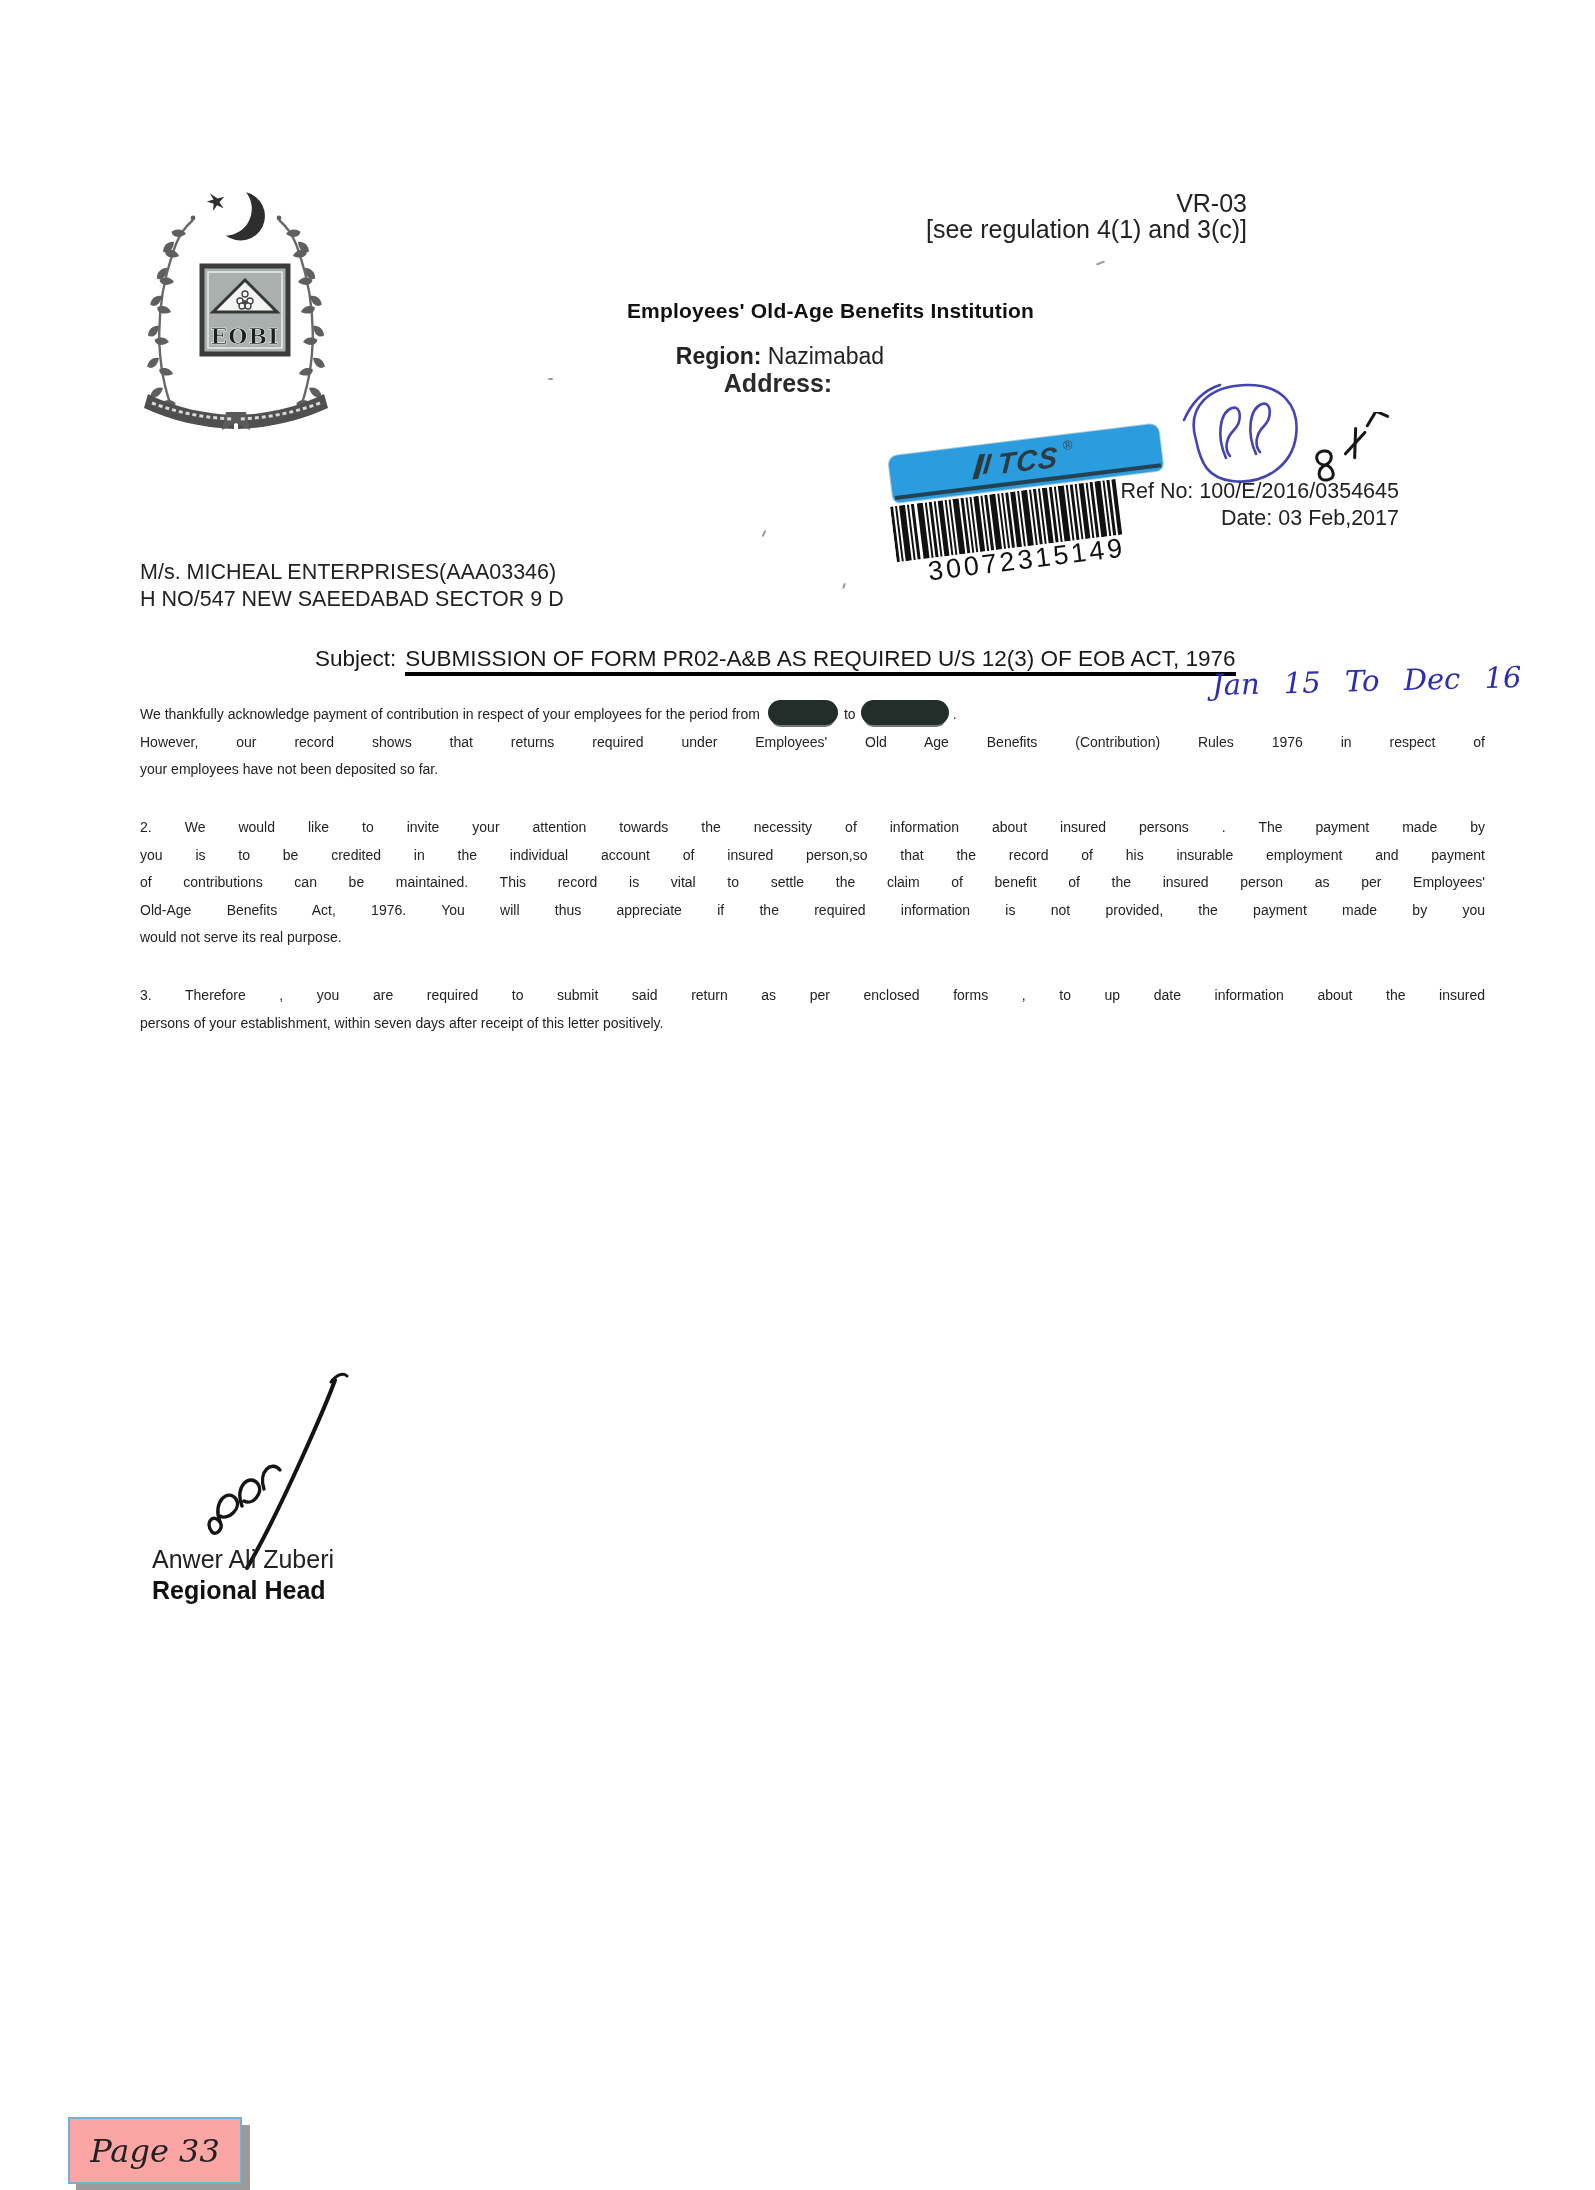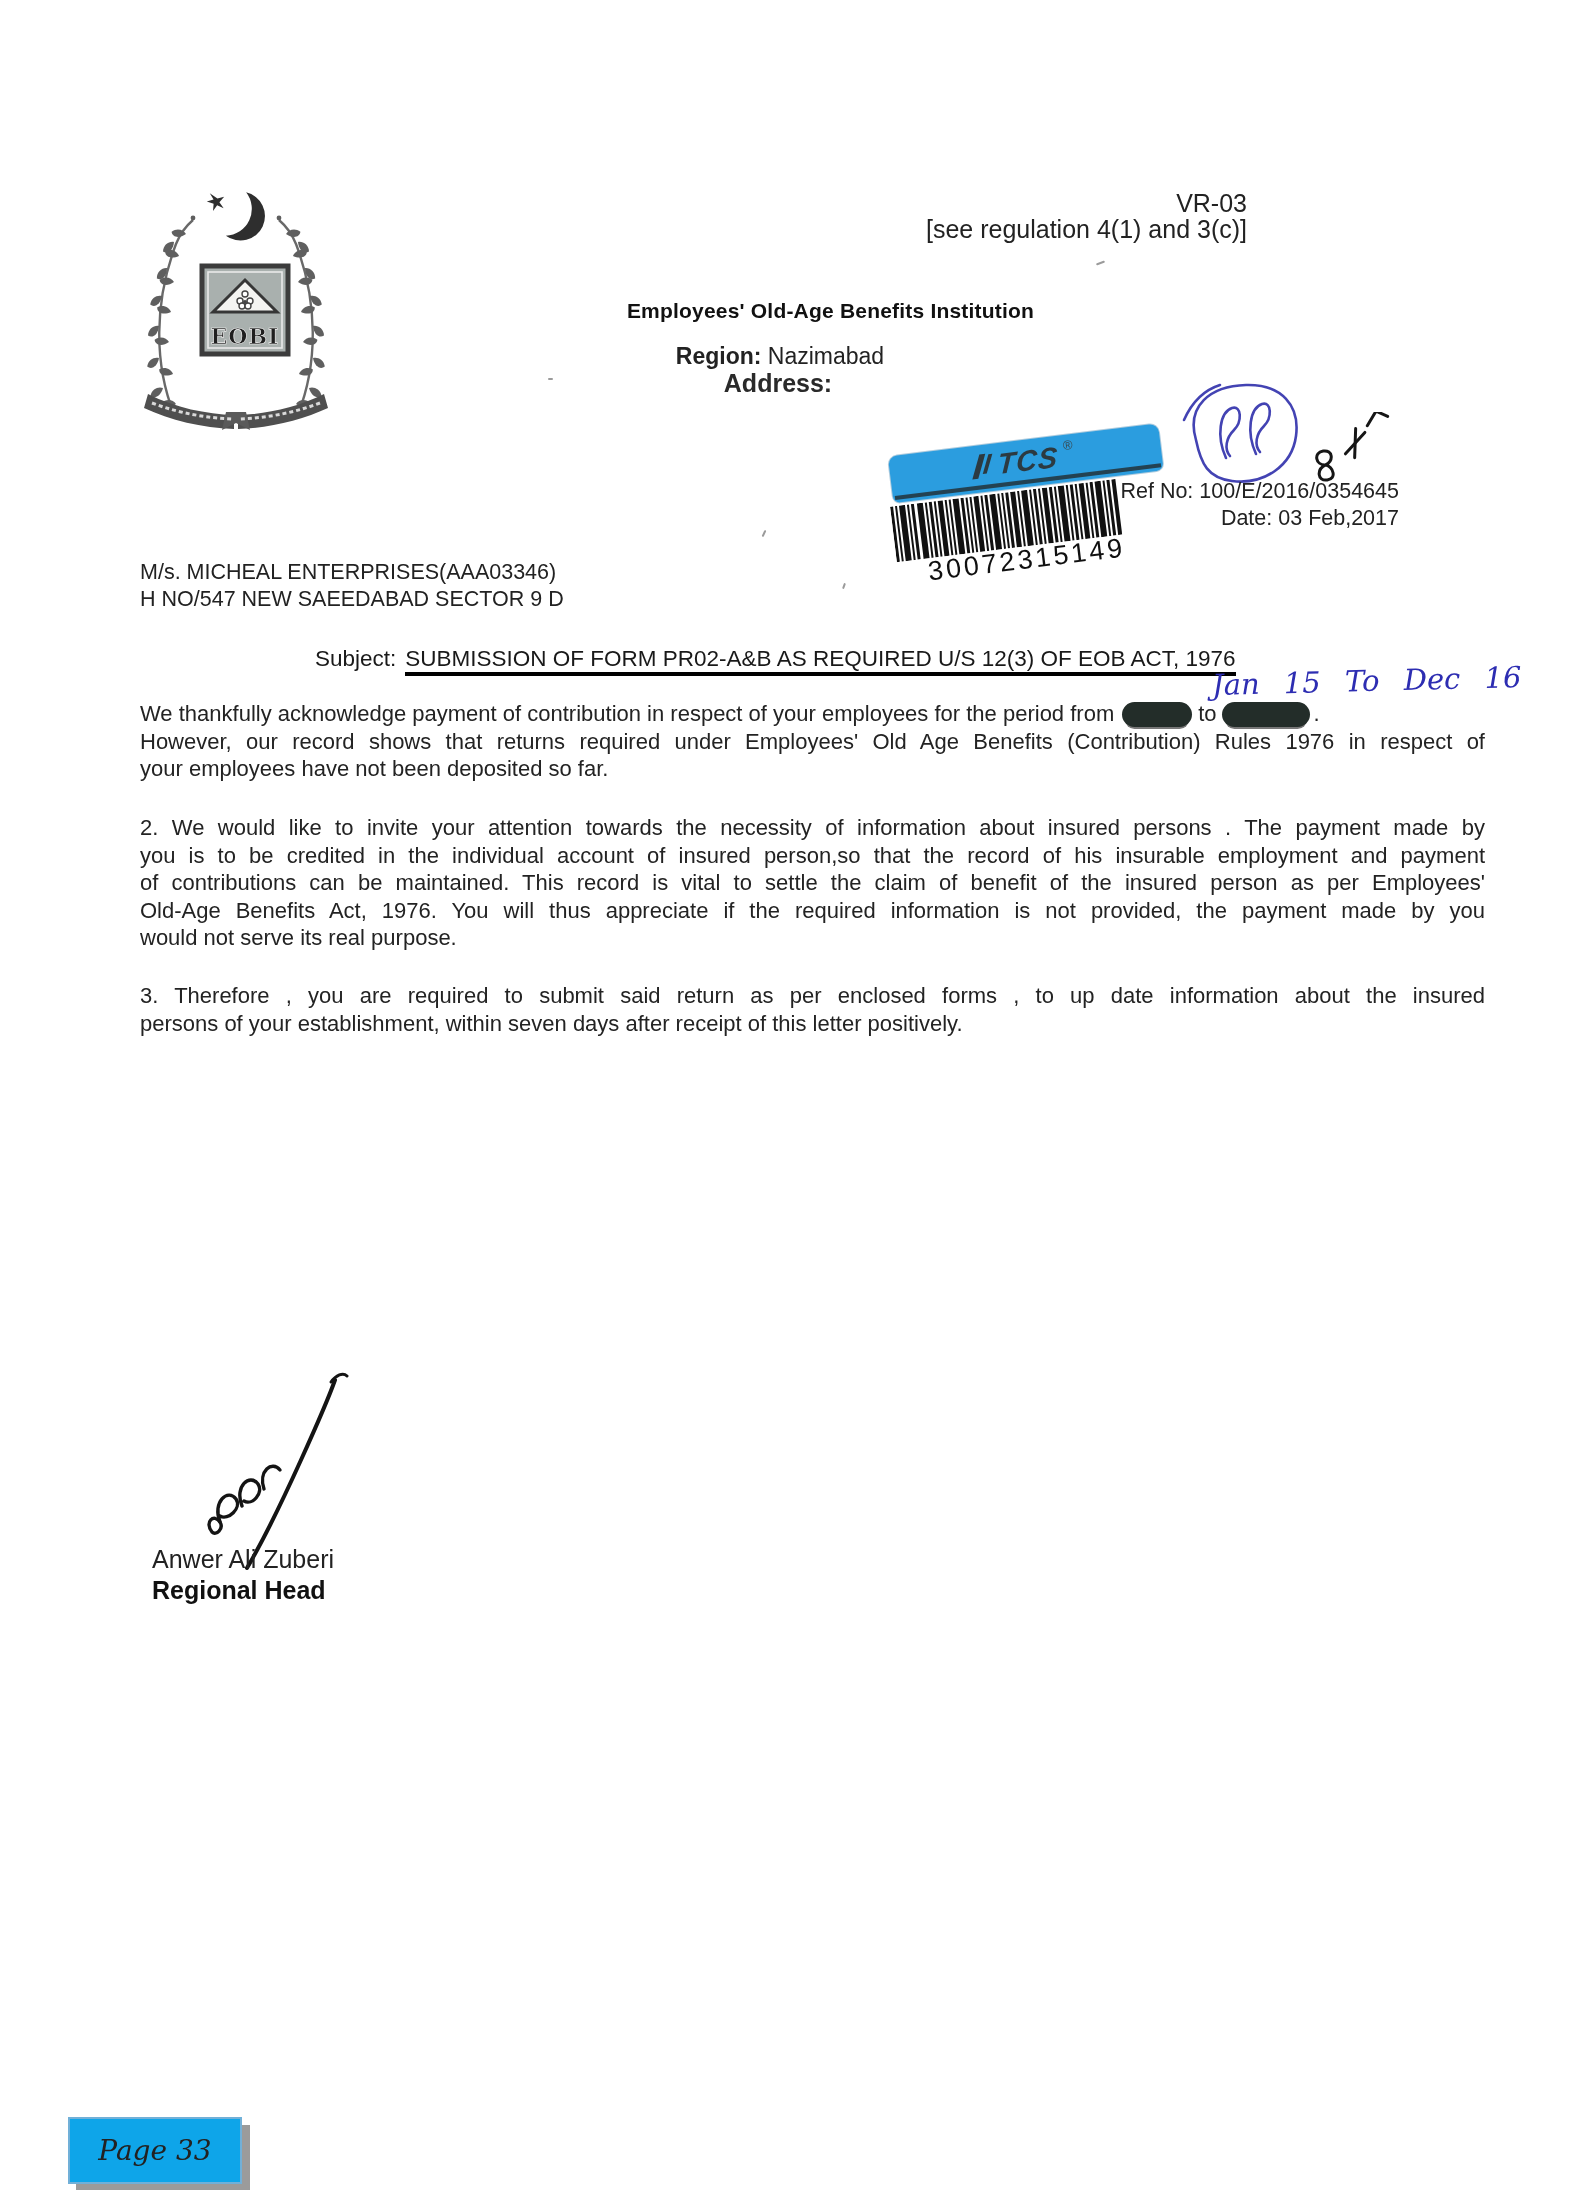--- a/index.html
+++ b/index.html
@@ -38,35 +38,35 @@
   
   .subject{left:315px;top:646px;font-size:22.5px;color:#191919;white-space:nowrap;}
   .subject .lbl{margin-right:9px;}
   .subject .txt{font-weight:normal;border-bottom:4px solid #000000;padding-bottom:1px;}
 
   
   .period-note{left:1212px;top:664px;font-family:"DejaVu Serif",serif;font-style:italic;
     font-size:29px;color:#2d2db2;transform:rotate(-1.5deg);word-spacing:15px;white-space:nowrap;}
 
   
-  .para{left:140px;width:1345px;font-size:22px;line-height:27.5px;color:#232323;}
+  .para{left:140px;width:1345px;font-size:14px;line-height:27.5px;color:#232323;}
   .jline{text-align:justify;text-align-last:justify;}
   .redact{display:inline-block;height:25px;border-radius:13px;background:#232d29;
     vertical-align:-6px;box-shadow:0 5px 0 -3px #777;}
   .redact.r1{width:70px;margin:0 6px 0 8px;}
   .redact.r2{width:88px;margin:0 4px 0 5px;}
 
   
   .sig-name{left:152px;top:1516px;font-size:25px;line-height:31px;color:#222;margin-top:28px;}
   .sig-name .bold{font-weight:bold;color:#111;}
 
   
-  .page-box{left:68px;top:2117px;width:170px;height:63px;background:#0ea5e9;border:2px solid #71b0d8;
+  .page-box{left:68px;top:2117px;width:170px;height:63px;background:#fca5a5;border:2px solid #71b0d8;
     box-shadow:8px 8px 0 0 #9b9b9b;display:flex;align-items:center;justify-content:center;
-    font-family:"DejaVu Serif",serif;font-style:italic;font-size:28px;color:#222;}
+    font-family:"DejaVu Serif",serif;font-style:italic;font-size:32px;color:#222;}
 
   .speck{position:absolute;background:#9b9b9b;border-radius:2px;}
 </style>
 </head>
 <body>
 
 <div class="abs vr-block">
   <div>VR-03</div>
   <div>[see regulation 4(1) and 3(c)]</div>
 </div>

